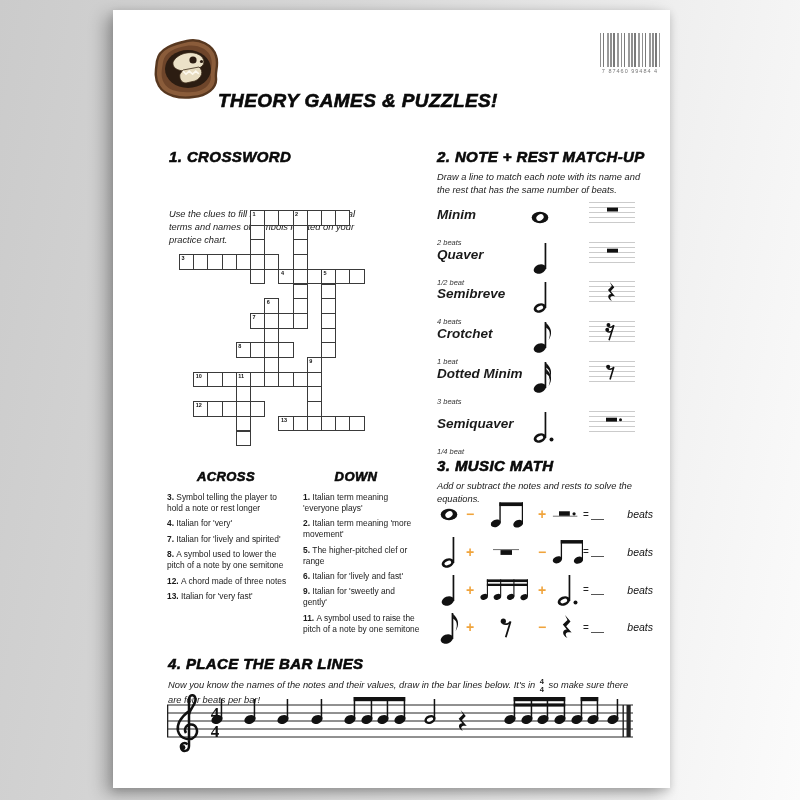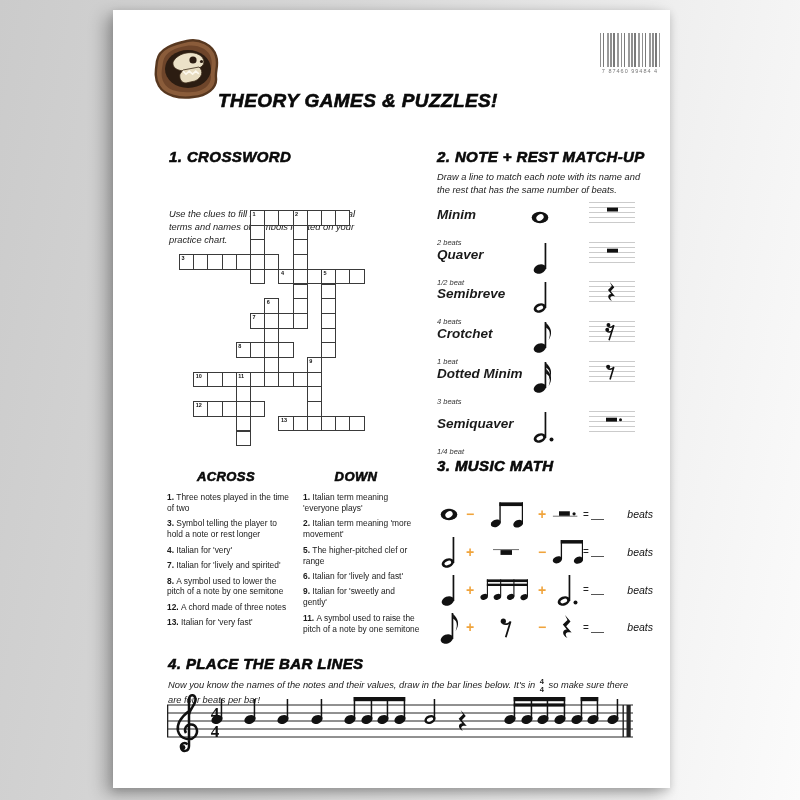--- a/index.html
+++ b/index.html
@@ -145,21 +145,20 @@
       <div class="cw-cell" style="left: 113.6px; top: 205.8px;"></div>
       <div class="cw-cell" style="left: 127.8px; top: 205.8px;"></div>
       <div class="cw-cell" style="left: 142px; top: 205.8px;"></div>
       <div class="cw-cell" style="left: 156.2px; top: 205.8px;"></div>
       <div class="cw-cell" style="left: 170.4px; top: 205.8px;"></div>
       <div class="cw-cell" style="left: 56.8px; top: 220.5px;"></div>
     </div>
 
   <div class="abs marker clue-head" style="left:54px;top:459px;width:118px;">ACROSS</div>
   <div class="abs clue-col" id="across-clues" style="left:54px;top:482px;width:122px;">
-      <div class="clue"><b>1. </b>Three notes played in the time of two</div>
       <div class="clue"><b>3. </b>Symbol telling the player to hold a note or rest longer</div>
       <div class="clue"><b>4. </b>Italian for 'very'</div>
       <div class="clue"><b>7. </b>Italian for 'lively and spirited'</div>
       <div class="clue"><b>8. </b>A symbol used to lower the pitch of a note by one semitone</div>
       <div class="clue"><b>12. </b>A chord made of three notes</div>
       <div class="clue"><b>13. </b>Italian for 'very fast'</div>
     </div>
   <div class="abs marker clue-head" style="left:184px;top:459px;width:118px;">DOWN</div>
   <div class="abs clue-col" id="down-clues" style="left:190px;top:482px;width:118px;">
       <div class="clue"><b>1. </b>Italian term meaning 'everyone plays'</div>
@@ -308,20 +307,21 @@
             <line x1="0" y1="12.5" x2="46" y2="12.5" stroke="#cbcbcb" stroke-width="1"></line>
             <line x1="0" y1="17.5" x2="46" y2="17.5" stroke="#cbcbcb" stroke-width="1"></line>
             <line x1="0" y1="22.5" x2="46" y2="22.5" stroke="#cbcbcb" stroke-width="1"></line>
             <rect x="17" y="8.7" width="11" height="3.9" fill="#111"></rect>
             <circle cx="31.5" cy="10.7" r="1.5" fill="#111"></circle>
           </svg></div>
       </div>
     </div>
 
   <div class="abs marker sec-head" style="left:324px;top:447px;">3. MUSIC MATH</div>
+  <div class="abs instr" style="left:324px;top:470px;width:220px;">Add or subtract the notes and rests to solve the equations.</div>
   <div id="mm-rows">
       <div class="mm-row abs" style="top: 485px;">
         <div class="mm-slot mm-a">
           <svg width="18" height="13" viewBox="0 0 18 13">
             <ellipse cx="9" cy="6.5" rx="8.3" ry="5.7" fill="#111"></ellipse>
             <ellipse cx="9" cy="6.5" rx="3.9" ry="3" fill="#fff" transform="rotate(-35 9 6.5)"></ellipse>
           </svg>
         </div>
         <div class="mm-slot mm-op1 mm-op">−</div>
         <div class="mm-slot mm-b">

